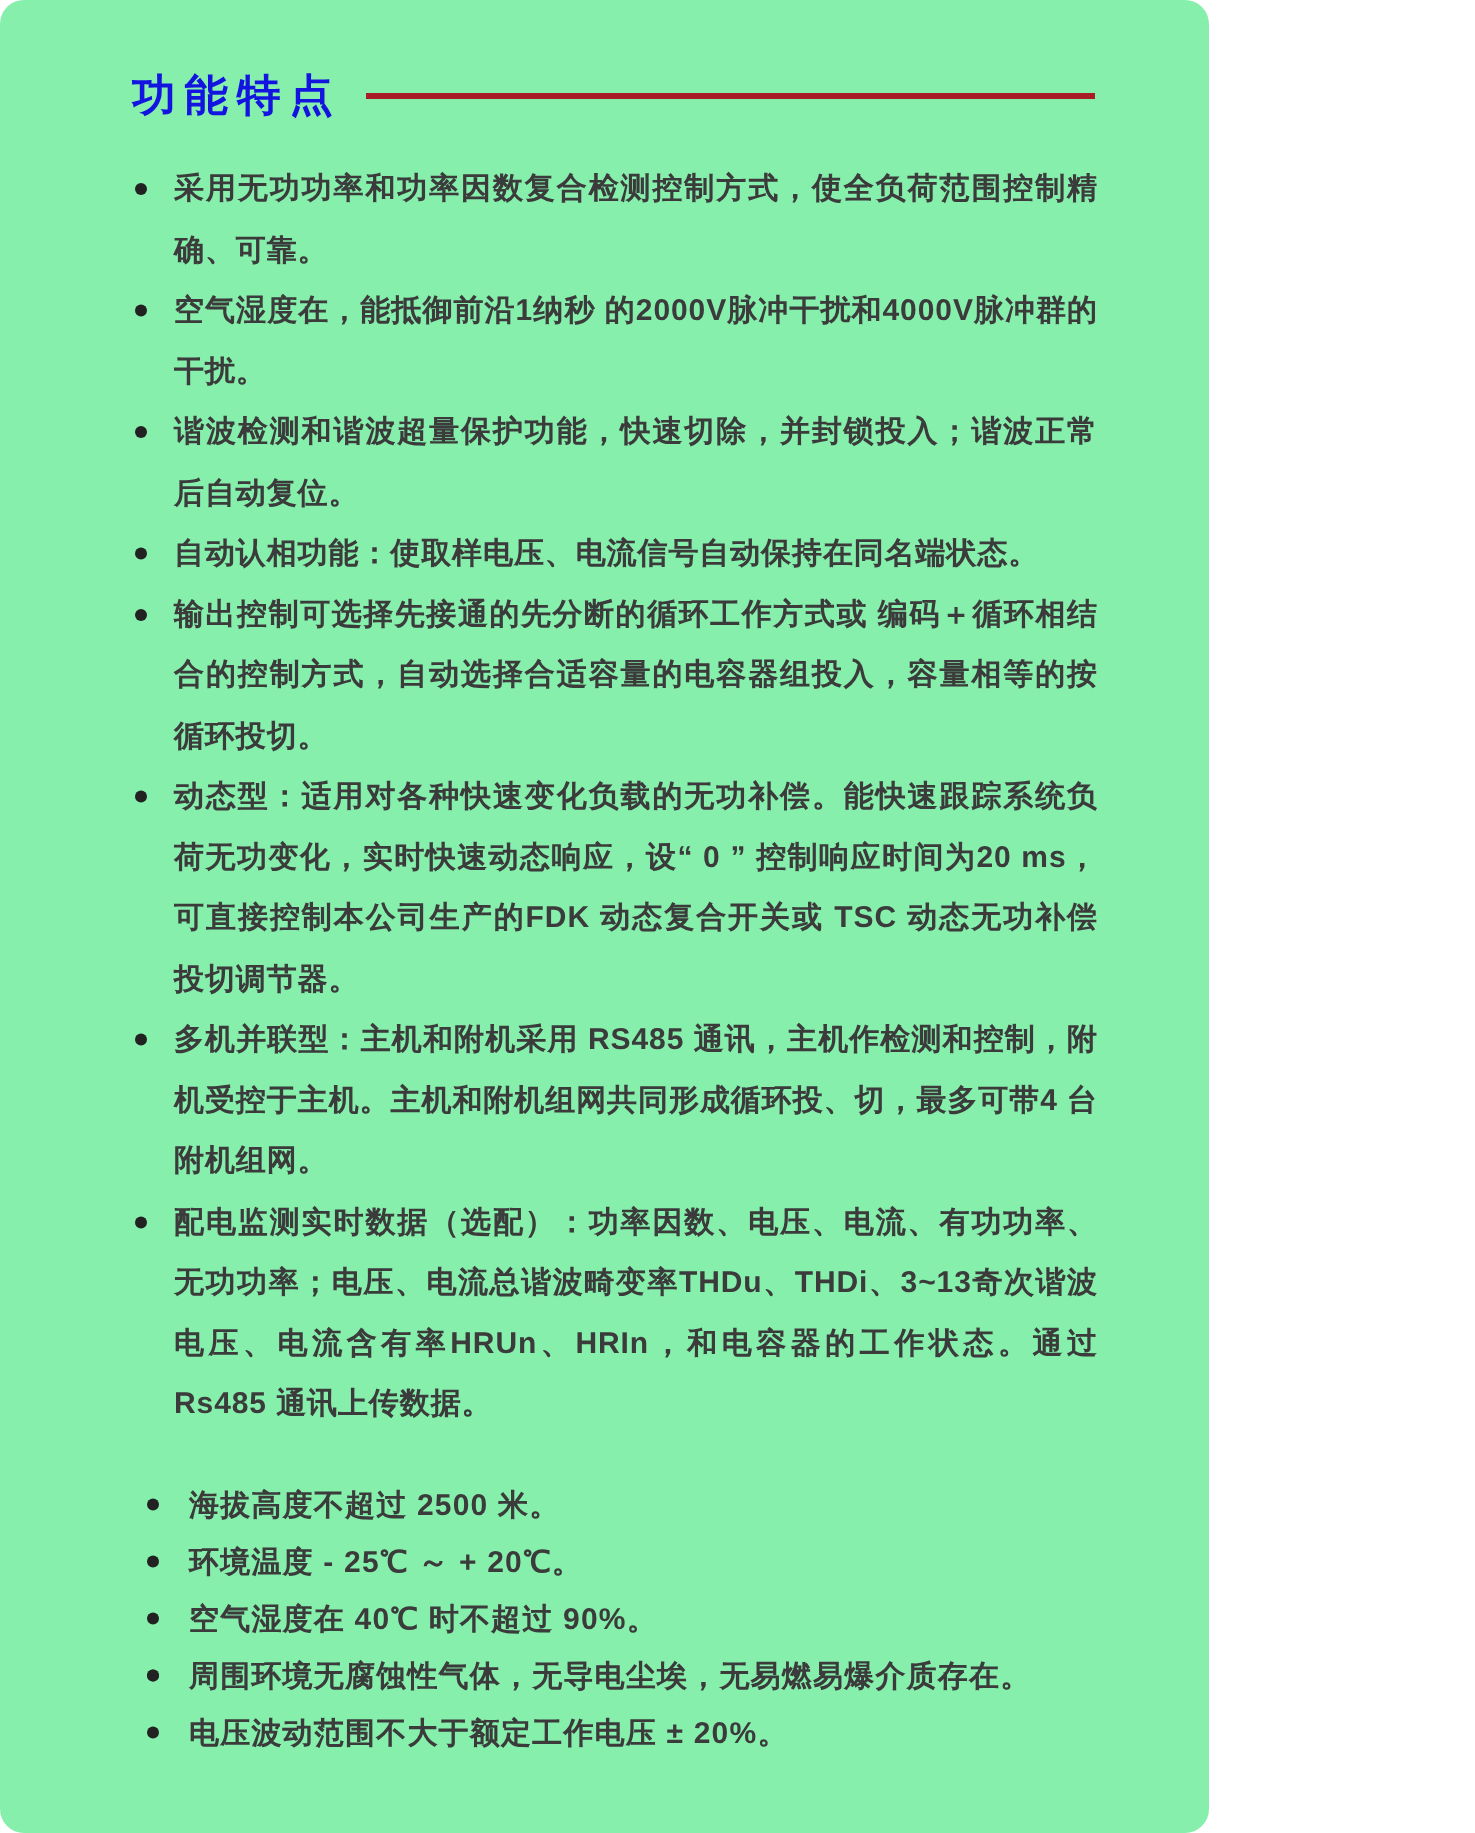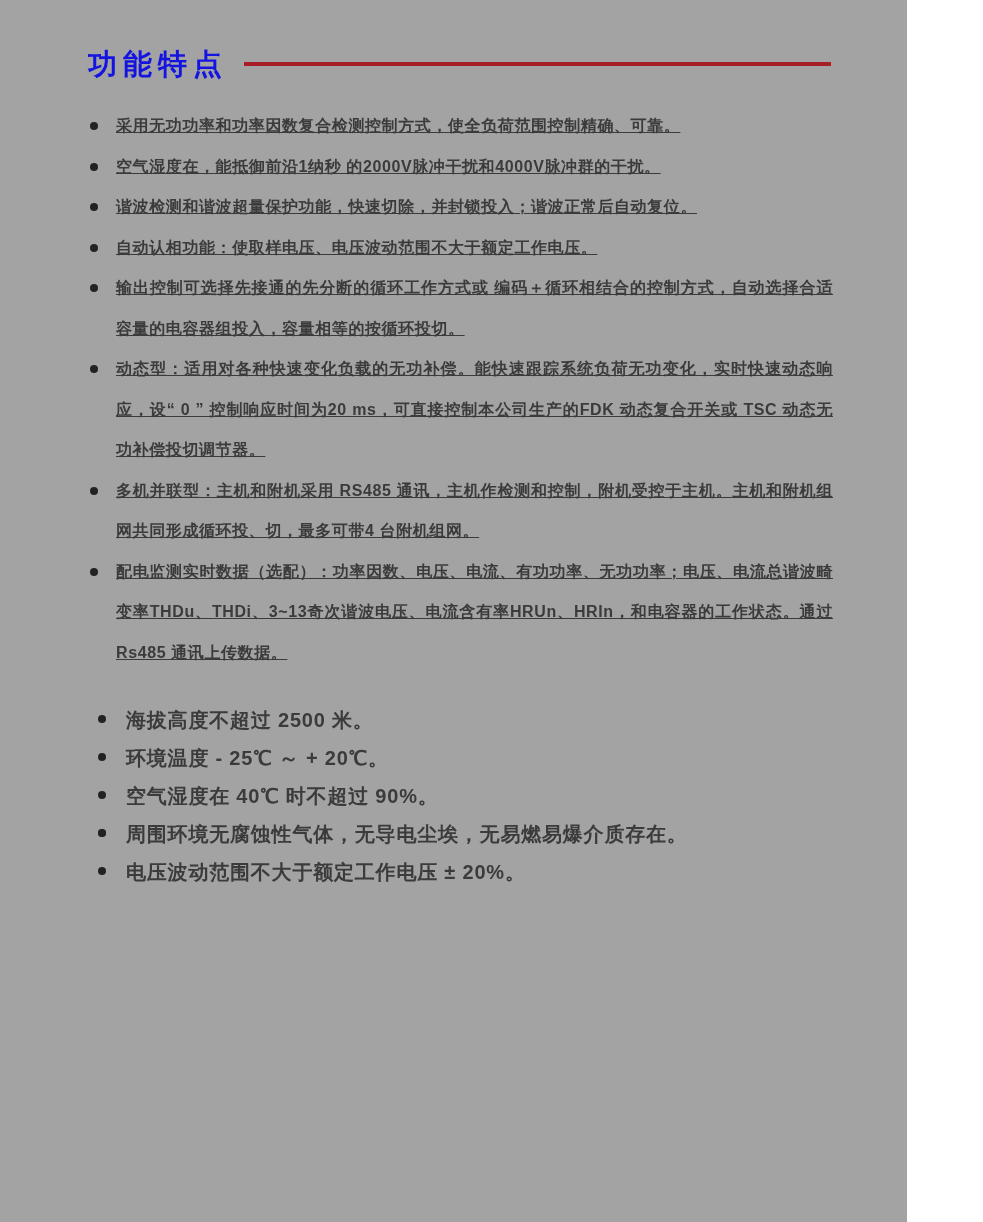--- a/index.html
+++ b/index.html
@@ -5,24 +5,25 @@
   * { margin: 0; padding: 0; box-sizing: border-box; }
   html, body { background: #ffffff; }
   body {
     width: 983px;
     height: 1222px;
     font-family: "Liberation Sans", sans-serif;
     color: #3b3b3b;
     overflow: hidden;
   }
   .page {
-    width: 907px;
+    width: 806px;
     height: 1222px;
-    background: #a3a3a3;
+    background: #86efac;
     padding: 44px 74px 20px 88px;
+    border-radius: 16px;
   }
   
   .section-header {
     display: flex;
     align-items: center;
     height: 40px;
   }
   .title-blue {
     font-size: 29px;
     font-weight: bold;
@@ -53,26 +54,25 @@
     top: 16px;
     width: 8px;
     height: 8px;
     border-radius: 50%;
     background: #222222;
   }
   ul.features {
     margin-top: 22px;
   }
   ul.features li {
-    font-size: 16px;
+    font-size: 20px;
     font-weight: 600;
     line-height: 40.5px;
     letter-spacing: 0.6px;
     color: #3b3b3b;
-    text-decoration: underline;
   }
   
   .title-dark {
     margin-top: 52px;
     font-size: 31px;
     font-weight: bold;
     color: #2e333a;
     letter-spacing: 7px;
     line-height: 1.2;
   }
@@ -97,21 +97,21 @@
 
   <div class="section-header">
     <span class="title-blue">功能特点</span>
     <span class="red-rule"></span>
   </div>
 
   <ul class="bullets features">
     <li><span class="dot"></span><span>采用无功功率和功率因数复合检测控制方式，使全负荷范围控制精确、可靠。</span></li>
     <li><span class="dot"></span><span>空气湿度在，能抵御前沿1纳秒 的2000V脉冲干扰和4000V脉冲群的干扰。</span></li>
     <li><span class="dot"></span><span>谐波检测和谐波超量保护功能，快速切除，并封锁投入；谐波正常后自动复位。</span></li>
-    <li><span class="dot"></span><span>自动认相功能：使取样电压、电压波动范围不大于额定工作电压。</span></li>
+    <li><span class="dot"></span><span>自动认相功能：使取样电压、电流信号自动保持在同名端状态。</span></li>
     <li><span class="dot"></span><span>输出控制可选择先接通的先分断的循环工作方式或 编码＋循环相结合的控制方式，自动选择合适容量的电容器组投入，容量相等的按循环投切。</span></li>
     <li><span class="dot"></span><span>动态型：适用对各种快速变化负载的无功补偿。能快速跟踪系统负荷无功变化，实时快速动态响应，设“ 0 ” 控制响应时间为20 ms，可直接控制本公司生产的FDK 动态复合开关或 TSC 动态无功补偿投切调节器。</span></li>
     <li><span class="dot"></span><span>多机并联型：主机和附机采用 RS485 通讯，主机作检测和控制，附机受控于主机。主机和附机组网共同形成循环投、切，最多可带4 台附机组网。</span></li>
     <li><span class="dot"></span><span>配电监测实时数据（选配）：功率因数、电压、电流、有功功率、无功功率；电压、电流总谐波畸变率THDu、THDi、3~13奇次谐波电压、电流含有率HRUn、HRIn，和电容器的工作状态。通过Rs485 通讯上传数据。</span></li>
   </ul>
 
 
   <ul class="bullets conditions">
     <li><span class="dot"></span><span>海拔高度不超过 2500 米。</span></li>
     <li><span class="dot"></span><span>环境温度 - 25℃ ～ + 20℃。</span></li>

